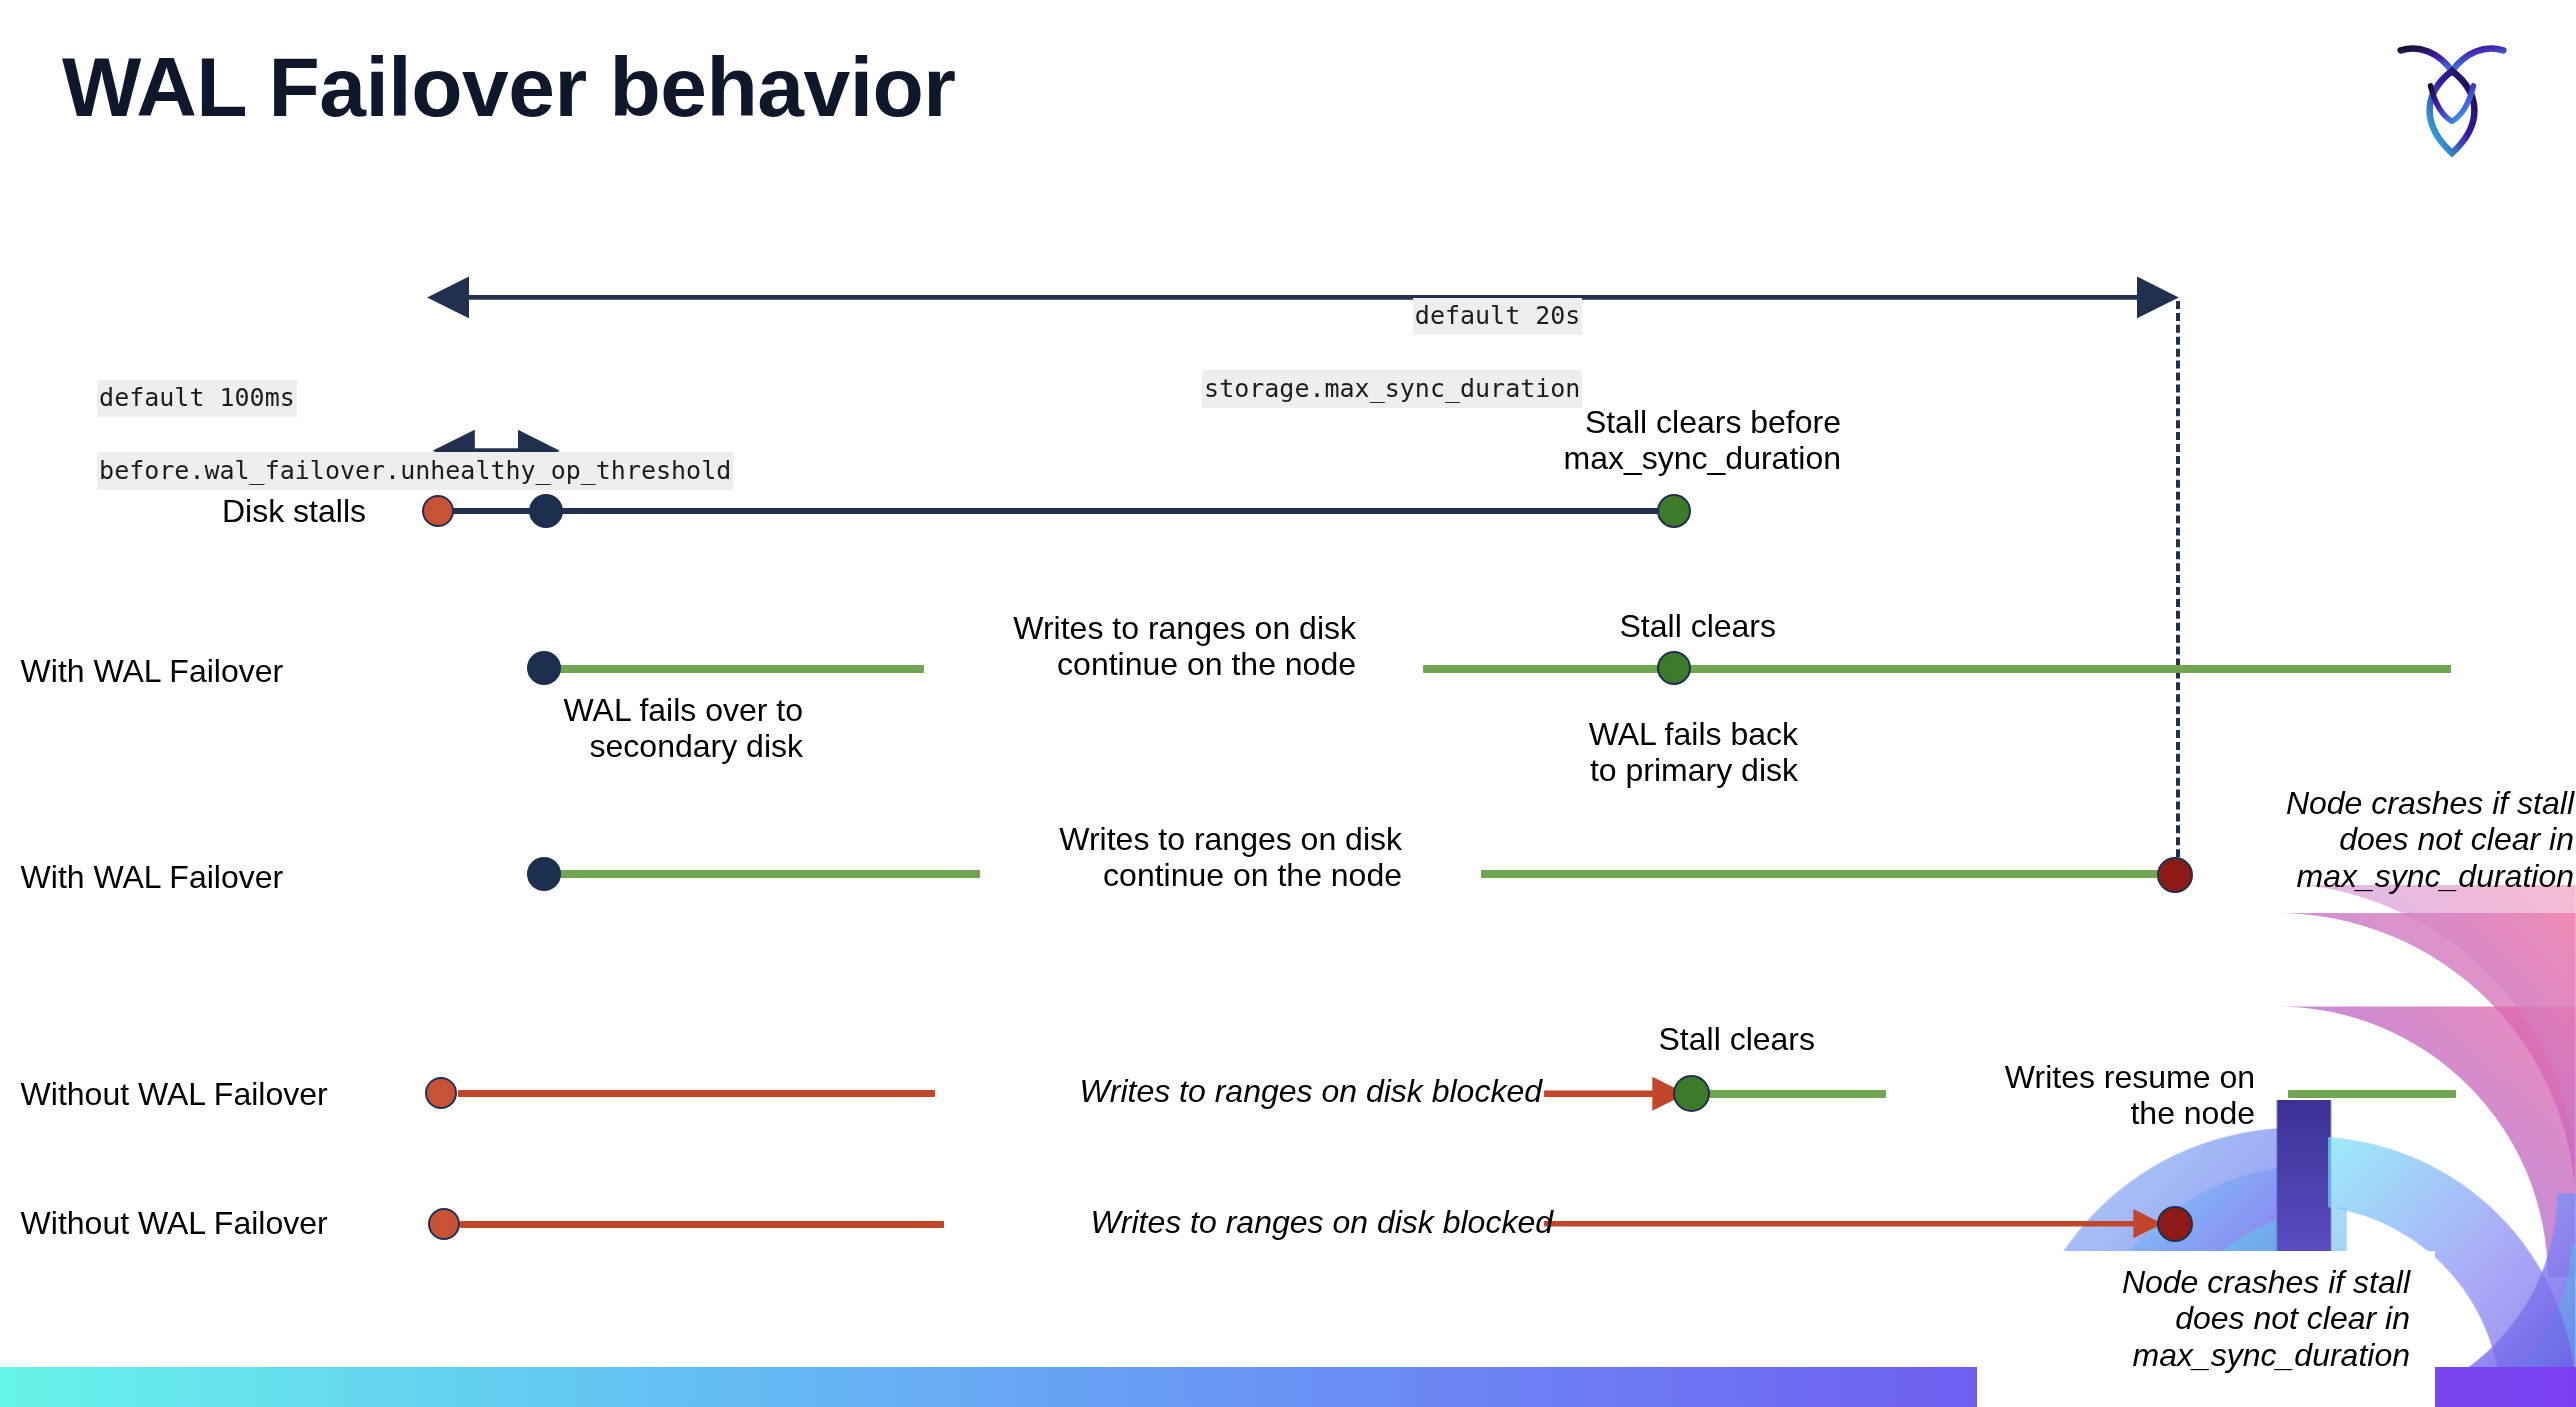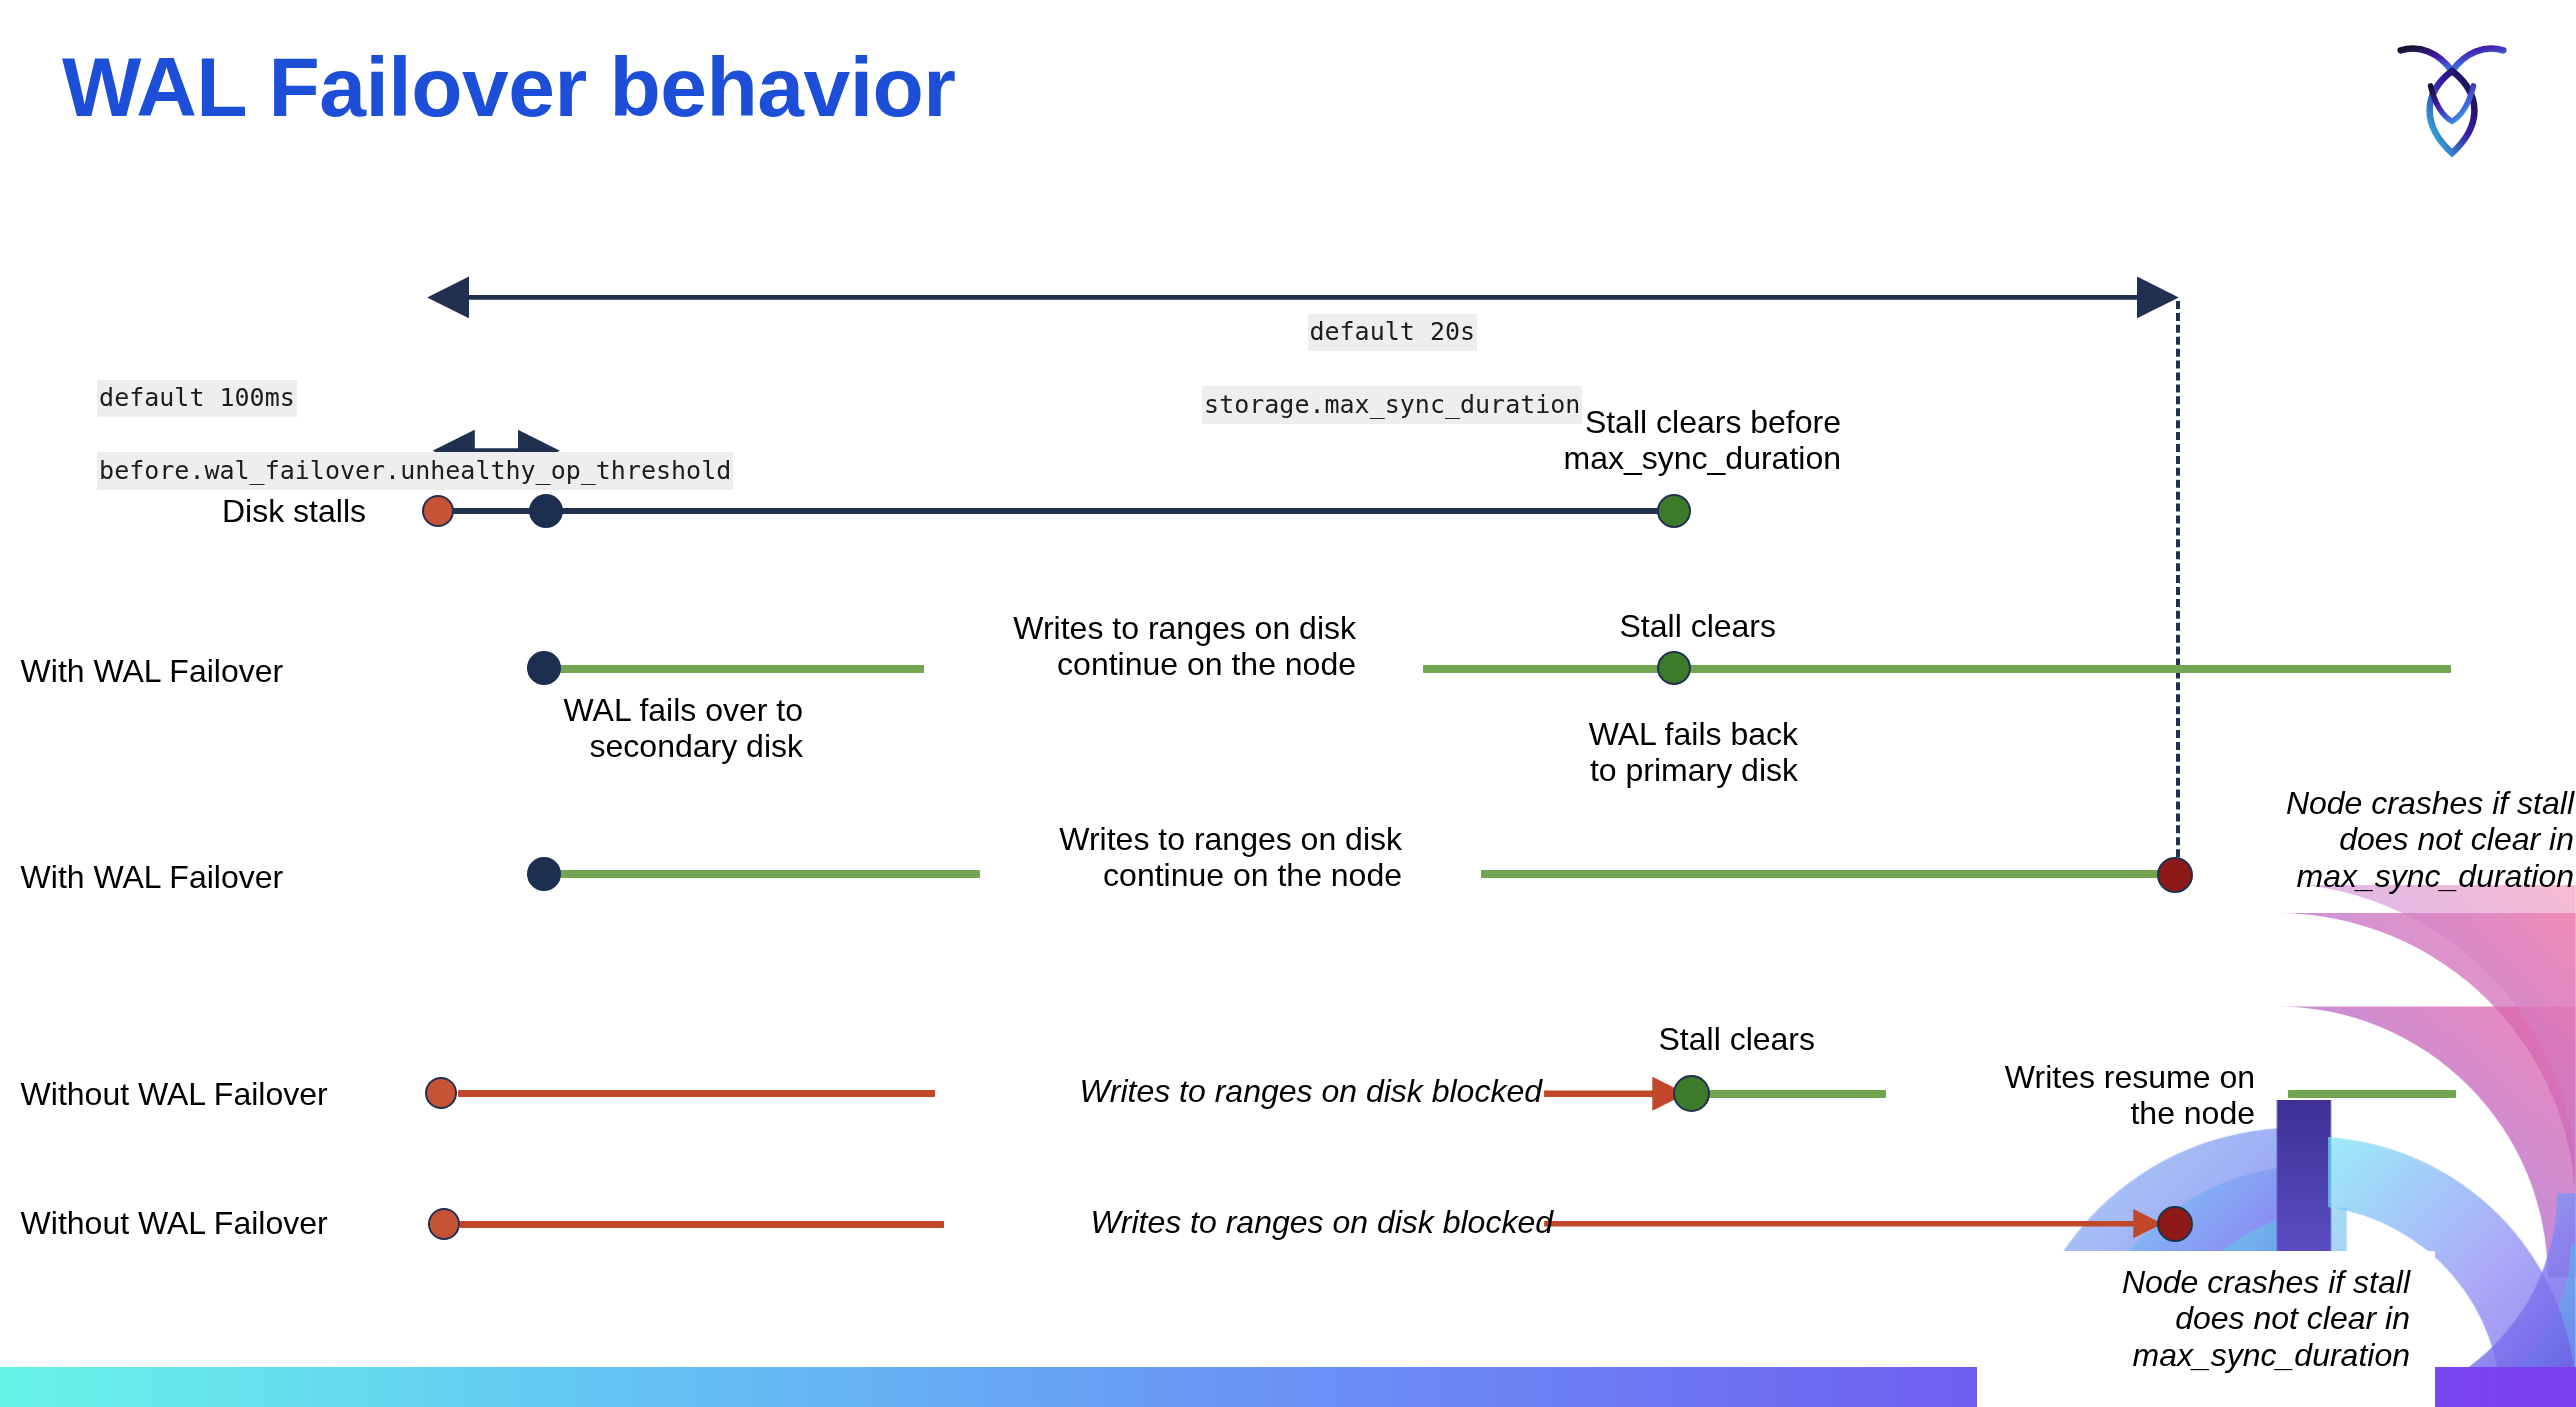--- a/index.html
+++ b/index.html
@@ -25,21 +25,21 @@
   }
 
   
   .slide-title {
     position: absolute;
     left: 62px;
     top: 39px;
     font-size: 84px;
     font-weight: bold;
     letter-spacing: -0.5px;
-    color: #1d4ed8;
+    color: #0f172a;
     white-space: nowrap;
   }
 
   
   .brand-logo {
     position: absolute;
     left: 2382px;
     top: 28px;
     width: 140px;
     height: 140px;
@@ -229,21 +229,21 @@
 
     <line x1="468" y1="482" x2="594" y2="482" stroke="#21304f" stroke-width="5" marker-start="url(#arrowNavyL)" marker-end="url(#arrowNavyR)"></line>
 
     <line x1="1652" y1="1170" x2="1800" y2="1170" stroke="#c1462a" stroke-width="7" marker-end="url(#arrowRedR)"></line>
 
     <line x1="1652" y1="1309" x2="2310" y2="1309" stroke="#c1462a" stroke-width="6" marker-end="url(#arrowRedR)"></line>
   </svg>
 
   <div class="dashed-v" style="left:2176px; top:301px; height:580px;"></div>
 
-  <div class="code-chip" style="left:1142px; top:278px; text-align:center;">
+  <div class="code-chip" style="left:1142px; top:262px; text-align:right;">
     <span>default 20s</span><br>
     <span>storage.max_sync_duration</span>
   </div>
 
   <div class="code-chip" style="left:37px; top:344px; text-align:left;">
     <span>default 100ms</span><br>
     <span>before.wal_failover.unhealthy_op_threshold</span>
   </div>
 
   <div class="lane-label" style="left:222px; top:494px;">Disk stalls</div>

